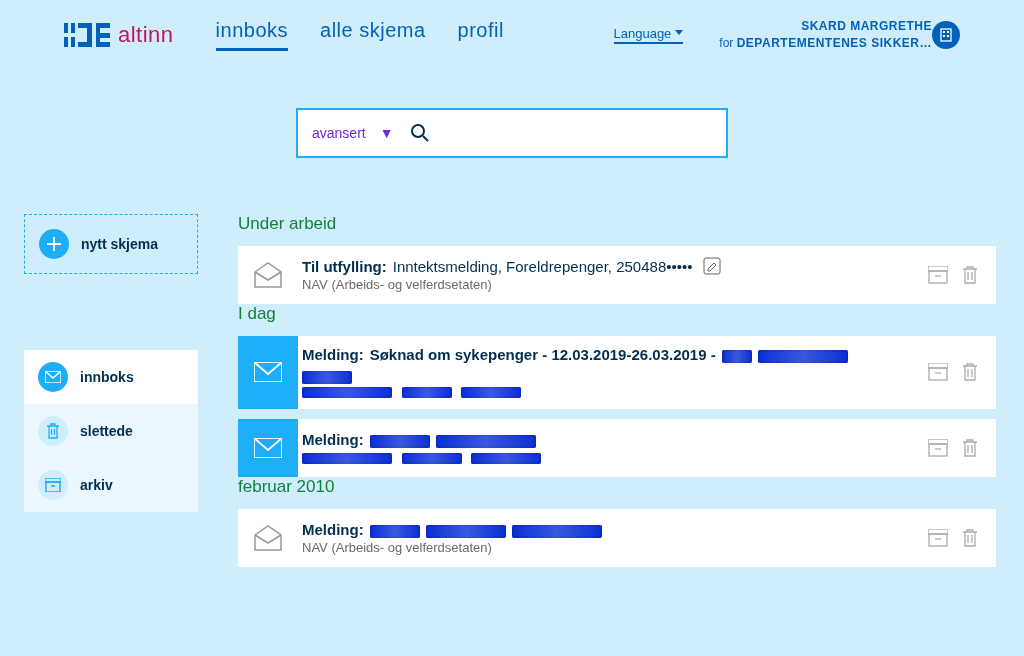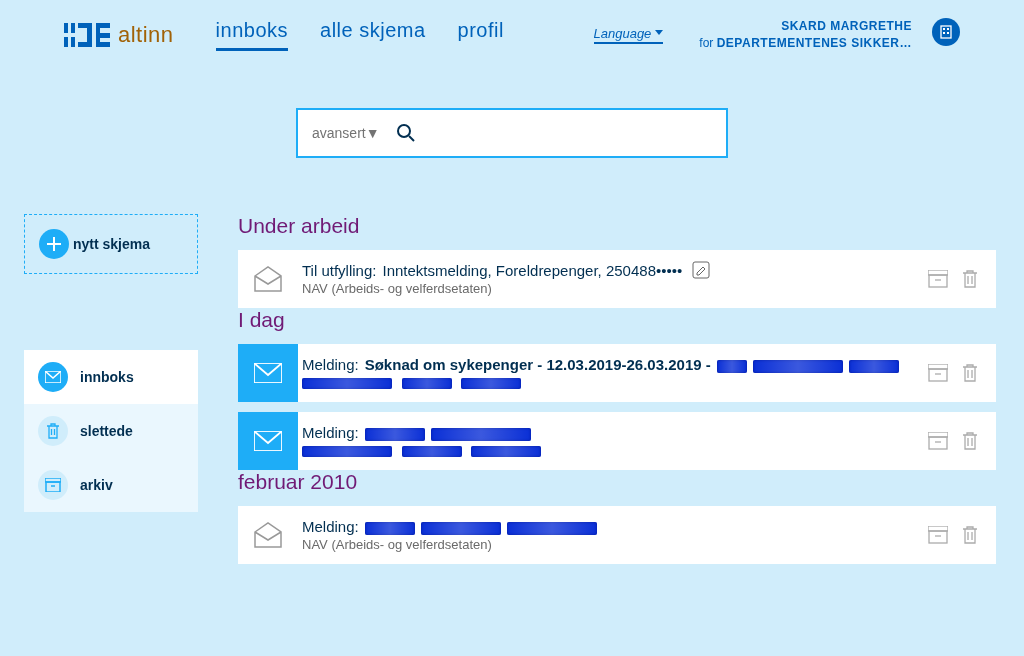--- a/index.html
+++ b/index.html
@@ -13,82 +13,82 @@
   }
   
   .header {
     display: flex;
     align-items: center;
     padding: 18px 64px 0 64px;
     position: relative;
   }
   .logo { display: flex; align-items: center; gap: 8px; }
   .logo-mark { width: 46px; height: 24px; }
-  .logo-text { font-size: 22px; font-weight: 500; color: #a16207; letter-spacing: 0.5px; }
+  .logo-text { font-size: 22px; font-weight: 500; color: #be185d; letter-spacing: 0.5px; }
   .nav { display: flex; gap: 32px; margin-left: 42px; }
   .nav-item {
     font-size: 20px; color: #0062ba; font-weight: 400; letter-spacing: 0.5px;
     padding-bottom: 6px; cursor: pointer;
   }
   .nav-item.active { border-bottom: 3px solid #0062ba; }
-  .lang { margin-left: auto; font-size: 13px; color:#0062ba; border-bottom: 2px solid #0062ba; padding-bottom:1px; cursor:pointer; display:flex; align-items:center; gap:4px;font-style:italic;}
-  .user-block { text-align: right; margin-left: 36px; display:flex; gap:20px;}
+  .lang { margin-left: auto; font-size: 13px; color:#0062ba; border-bottom: 2px solid #0062ba; padding-bottom:1px; cursor:pointer; display:flex; align-items:center; gap:4px;}
+  .user-block { text-align: right; margin-left: 36px; display:flex; align-items:center; gap:0;}
   .user-text { font-size: 12px; line-height:1.4; color:#0062ba;}
   .user-text .for { font-weight:400; }
   .user-text .name { font-weight:700; letter-spacing:0.5px;}
   .user-avatar {
     width: 28px; height: 28px; border-radius: 50%; background:#0062ba;
     display:flex; align-items:center; justify-content:center;
   }
   
   .search-wrap { display:flex; justify-content:center; margin-top: 56px;}
   .search {
     width: 432px; height: 50px; border: 2px solid #1eadf7;
     background: #fff; display:flex; align-items:center; padding: 0 14px;
   }
   .search input {
     flex:1; border:none; outline:none; font-size:18px; color:#6a6a6a;
     font-family:inherit;
   }
-  .search-adv { font-size:14px; color:#737373; display:flex; align-items:center; gap:0; margin-right:16px; cursor:pointer;}
+  .search-adv { font-size:14px; color:#6d28d9; display:flex; align-items:center; gap:14px; margin-right:16px; cursor:pointer;}
   
   .content { display:flex; padding: 0 24px; margin-top: 56px; gap: 40px; }
   .sidebar { width: 174px; flex-shrink:0; }
   .new-form-btn {
-    border: 1.5px dashed #1eadf7; display:flex; align-items:center; gap:4px;
+    border: 1.5px dashed #1eadf7; display:flex; align-items:center; gap:12px;
     padding: 14px 14px; cursor:pointer;
   }
   .plus-circle { width:30px; height:30px; border-radius:50%; background:#1eadf7; display:flex; align-items:center; justify-content:center;}
   .new-form-btn span.label { font-size:14px; font-weight:700; color:#022f51;}
   .folder-list { margin-top: 76px; background:#eaf7fe; }
   .folder-item {
     display:flex; align-items:center; gap:12px; padding: 12px 14px; cursor:pointer;
     font-size:14px; font-weight:700; color:#022f51;
   }
   .folder-item.active { background:#fff; }
   .folder-icon {
     width:30px; height:30px; border-radius:50%; display:flex; align-items:center; justify-content:center;
   }
   .folder-item.active .folder-icon { background:#1eadf7; }
   .folder-item:not(.active) .folder-icon { background:#d0edfb; }
   
   .main { flex:1; padding-right: 4px; }
-  .section-title { font-size:21px; color:#701a75; margin-bottom: 12px; margin-top: 0;}
+  .section-title { font-size:17px; color:#15803d; margin-bottom: 12px; margin-top: 0;}
   .section-title.later { }
   .card-list { display:flex; flex-direction:column; gap:10px; }
   .card {
     background:#fff; display:flex; align-items:stretch; min-height:58px;
   }
   .card-icon {
     width:60px; display:flex; align-items:center; justify-content:center; flex-shrink:0;
   }
   .card-icon.blue { background:#1eadf7; }
   .card-body { flex:1; padding: 10px 8px 10px 4px; display:flex; flex-direction:column; justify-content:center; overflow:hidden;}
   .card-title-line { font-size:15px; color:#022f51; display:flex; align-items:center; gap:6px; flex-wrap:wrap;}
-  .card-title-line .prefix { font-weight:400; }
+  .card-title-line .prefix { font-weight:700; }
   .card-title-line .bold { font-weight:700; }
   .card-sub { font-size:13px; color:#6a6a6a; margin-top:2px;}
   .card-actions { display:flex; align-items:center; gap:14px; padding: 0 18px; flex-shrink:0;}
   .action-icon { cursor:pointer; opacity:0.7;}
   .redact { display:inline-block; height:13px; background:#0a2fd6; border-radius:2px; filter: blur(0.3px); box-shadow: inset 0 0 3px #001a9e; position:relative; top:2px;}
   .redact::after { content:""; position:absolute; inset:0; background: linear-gradient(90deg, transparent, rgba(255,255,255,0.2), transparent); }
   .edit-icon { margin-left:4px; }
 </style>
 </head>
 <body>

